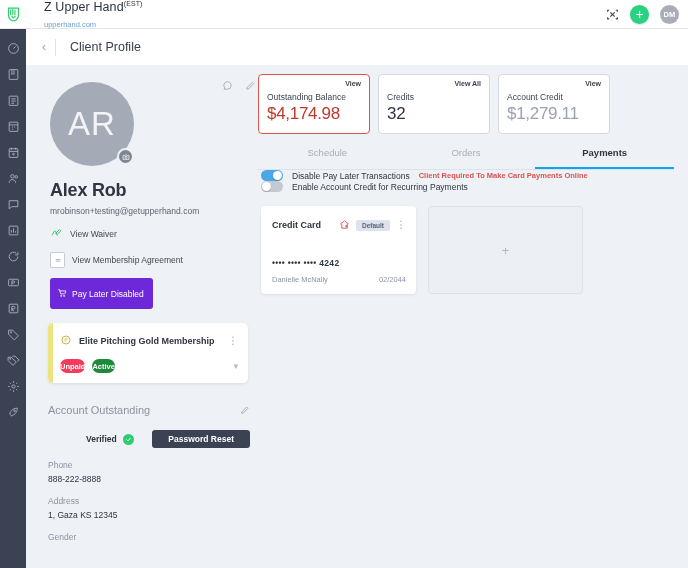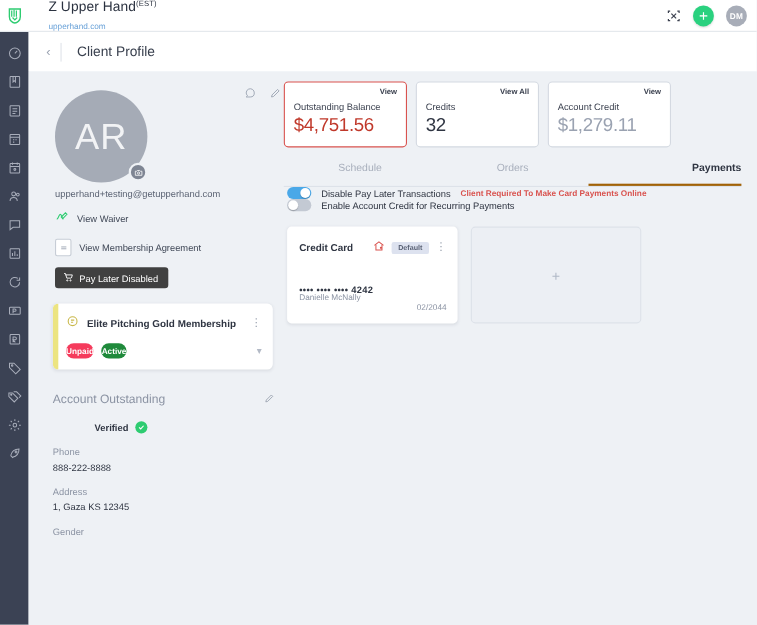--- a/index.html
+++ b/index.html
@@ -79,22 +79,22 @@
   }
   .client-name { margin: 14px 0 0 10px; font-size: 18px; color: #2f3542; font-weight: 700; letter-spacing: -.2px; }
   .client-email { margin: 5px 0 0 10px; font-size: 8.5px; color: #5c6474; }
   .link-row { display: flex; align-items: center; gap: 7px; margin: 9px 0 0 10px; }
   .link-row .lr-label { font-size: 8.5px; color: #3f4756; }
   .doc-icon {
     width: 15px; height: 16px; border: 1px solid #c7cdd6; border-radius: 2px;
     background: #fff; display: flex; align-items: center; justify-content: center;
   }
   .pay-later-btn {
-    margin: 10px 0 0 10px; background: #404040; color: #fff; border-radius: 3px;
-    height: 19px; display: inline-flex; align-items: center; gap: 5px;
+    margin: 10px 0 0 10px; background: #6d28d9; color: #fff; border-radius: 3px;
+    height: 31px; display: inline-flex; align-items: center; gap: 5px;
     padding: 0 9px 0 7px; font-size: 8.5px; font-weight: 400;
   }
 
   .member-card {
     margin: 14px 0 0 8px; width: 200px; background: #fff; border-radius: 5px;
     box-shadow: 0 1px 3px rgba(40,50,70,.10); overflow: hidden; position: relative;
     padding: 9px 10px 10px 12px;
   }
   .member-accent { position: absolute; left: 0; top: 0; bottom: 0; width: 5px; background: #ece481; }
   .member-top { display: flex; align-items: center; gap: 7px; }
@@ -131,21 +131,21 @@
   .stat-card.danger { border-color: #d9534f; }
   .stat-view { position: absolute; right: 8px; top: 5px; font-size: 7px; color: #3c4250; font-weight: 700; }
   .stat-label { font-size: 8.5px; color: #3c4250; margin-top: 12px; }
   .stat-value { font-size: 17px; margin-top: 2px; font-weight: 400; letter-spacing: -.3px; }
   .v-red { color: #c0392b; }
   .v-dark { color: #2f3542; }
   .v-grey { color: #9aa2b1; }
 
   .tabs { display: flex; margin-top: 13px; width: 416px; border-bottom: 1px solid #dde2e9; }
   .tab { flex: 1; text-align: center; font-size: 9.5px; color: #a8afbc; padding-bottom: 9px; }
-  .tab.active { color: #2f3542; font-weight: 700; border-bottom: 2px solid #a16207; text-align: right; }
+  .tab.active { color: #2f3542; font-weight: 700; border-bottom: 2px solid #0ea5e9; }
 
   .toggle-row { display: flex; align-items: center; gap: 9px; margin-top: 0; padding-left: 3px; }
   .tgl { width: 22px; height: 11px; border-radius: 7px; position: relative; }
   .tgl.on { background: #4aa8e8; }
   .tgl.off { background: #c3c9d3; }
   .tgl .knob { position: absolute; top: 1px; width: 9px; height: 9px; border-radius: 50%; background: #fff;
                 box-shadow: 0 1px 1px rgba(0,0,0,.2); }
   .tgl.on .knob { right: 1px; }
   .tgl.off .knob { left: 1px; }
   .tgl-label { font-size: 8.5px; color: #2f3542; }
@@ -155,21 +155,21 @@
   .cc-card {
     width: 155px; height: 88px; background: #fff; border-radius: 4px;
     box-shadow: 0 1px 3px rgba(40,50,70,.10); padding: 10px 10px 0 11px; position: relative;
   }
   .cc-top { display: flex; align-items: center; }
   .cc-title { font-size: 9px; font-weight: 700; color: #2f3542; }
   .cc-right { margin-left: auto; display: flex; align-items: center; gap: 6px; }
   .cc-default { background: #dde2ef; color: #5a6275; font-size: 6.5px; font-weight: 700;
                 border-radius: 2px; padding: 2px 6px; }
   .cc-num { position: absolute; left: 11px; bottom: 26px; font-size: 8.5px; color: #2f3542; font-weight: 700; letter-spacing: .3px; }
-  .cc-foot { position: absolute; left: 11px; right: 10px; bottom: 10px; display: flex; flex-direction: column; }
+  .cc-foot { position: absolute; left: 11px; right: 10px; bottom: 10px; display: flex; }
   .cc-holder { font-size: 7.5px; color: #8b93a3; }
   .cc-exp { margin-left: auto; font-size: 7.5px; color: #8b93a3; }
   .cc-add {
     width: 155px; height: 88px; border: 1px solid #dde2e9; border-radius: 4px;
     background: #eceff4; display: flex; align-items: center; justify-content: center;
     color: #b0b8c6; font-size: 13px;
   }
 </style>
 </head>
 <body>
@@ -322,21 +322,22 @@
       <div class="avatar-wrap">
         <div class="avatar-big">AR</div>
         <div class="cam-badge">
           <svg width="8" height="8" viewBox="0 0 24 24" fill="none" stroke="#ffffff" stroke-width="2.2">
               <path d="M3 8h4l2-2h6l2 2h4v11H3z"></path>
               <circle cx="12" cy="13" r="3"></circle>
             </svg>
         </div>
       </div>
 
-      <div class="client-email">upperhand+testing@getupperhand.com</div>
+      <div class="client-name">Alex Rob</div>
+      <div class="client-email">mrobinson+testing@getupperhand.com</div>
 
       <div class="link-row">
         <span>
           <svg width="13" height="13" viewBox="0 0 24 24" fill="none" stroke="#2ecc71" stroke-width="1.8">
               <path d="M3 17c3 0 3-8 6-8s2 8 5 8"></path>
               <path d="M13 16l7-7-2.5-2.5-7 7z"></path>
             </svg>
         </span>
         <span class="lr-label">View Waiver</span>
       </div>
@@ -390,20 +391,21 @@
         </span>
       </div>
 
       <div class="verified-row">
         <span class="verified-label">Verified</span>
         <span class="verified-check">
           <svg width="7" height="7" viewBox="0 0 24 24" fill="none" stroke="#ffffff" stroke-width="3.4">
               <path d="M5 12l5 5L19 7"></path>
             </svg>
         </span>
+        <span class="pw-btn">Password Reset</span>
       </div>
 
       <div class="field">
         <div class="field-label">Phone</div>
         <div class="field-value">888-222-8888</div>
       </div>
       <div class="field">
         <div class="field-label">Address</div>
         <div class="field-value">1, Gaza KS 12345</div>
       </div>
@@ -415,21 +417,21 @@
       
       
     </div>
 
     <div class="rightcol">
 
       <div class="stat-row">
         <div class="stat-card danger">
           <span class="stat-view">View</span>
           <div class="stat-label">Outstanding Balance</div>
-          <div class="stat-value v-red">$4,751.56</div>
+          <div class="stat-value v-red">$4,174.98</div>
         </div>
         <div class="stat-card">
           <span class="stat-view">View All</span>
           <div class="stat-label">Credits</div>
           <div class="stat-value v-dark">32</div>
         </div>
         <div class="stat-card">
           <span class="stat-view">View</span>
           <div class="stat-label">Account Credit</div>
           <div class="stat-value v-grey">$1,279.11</div>

